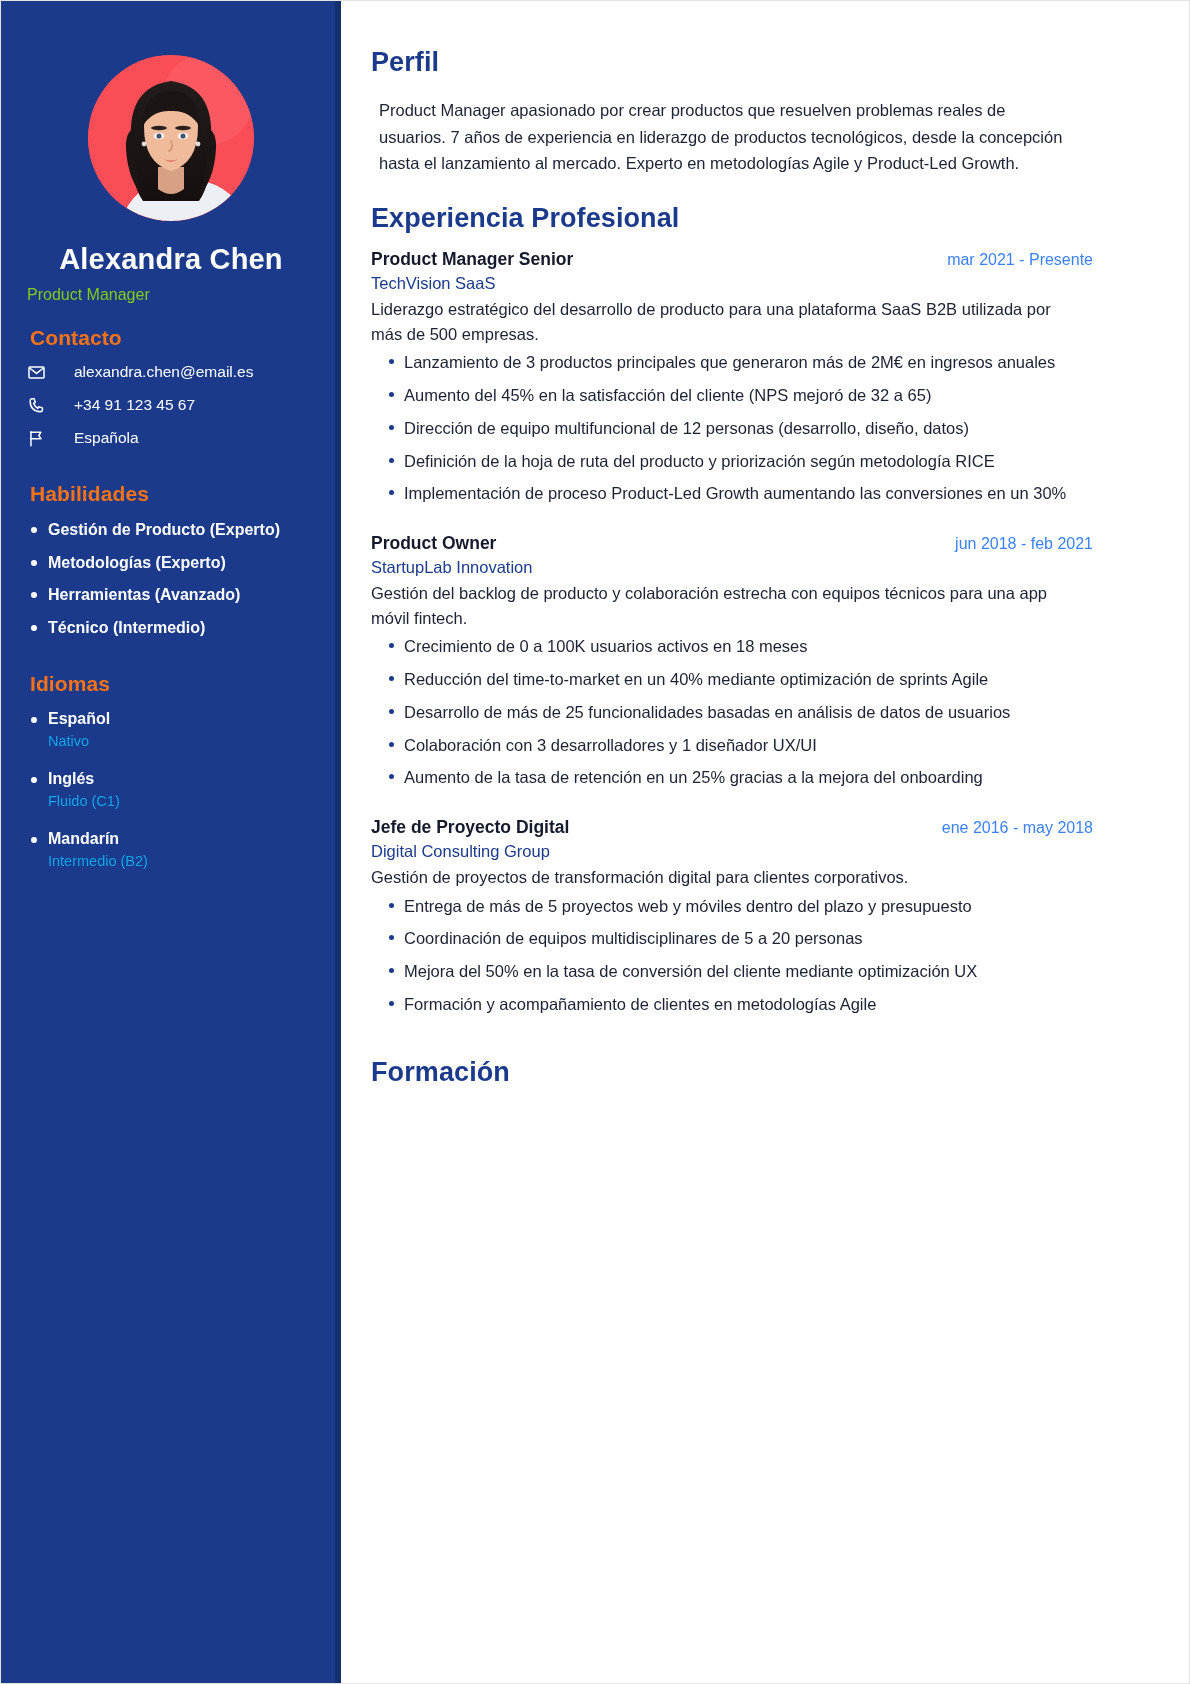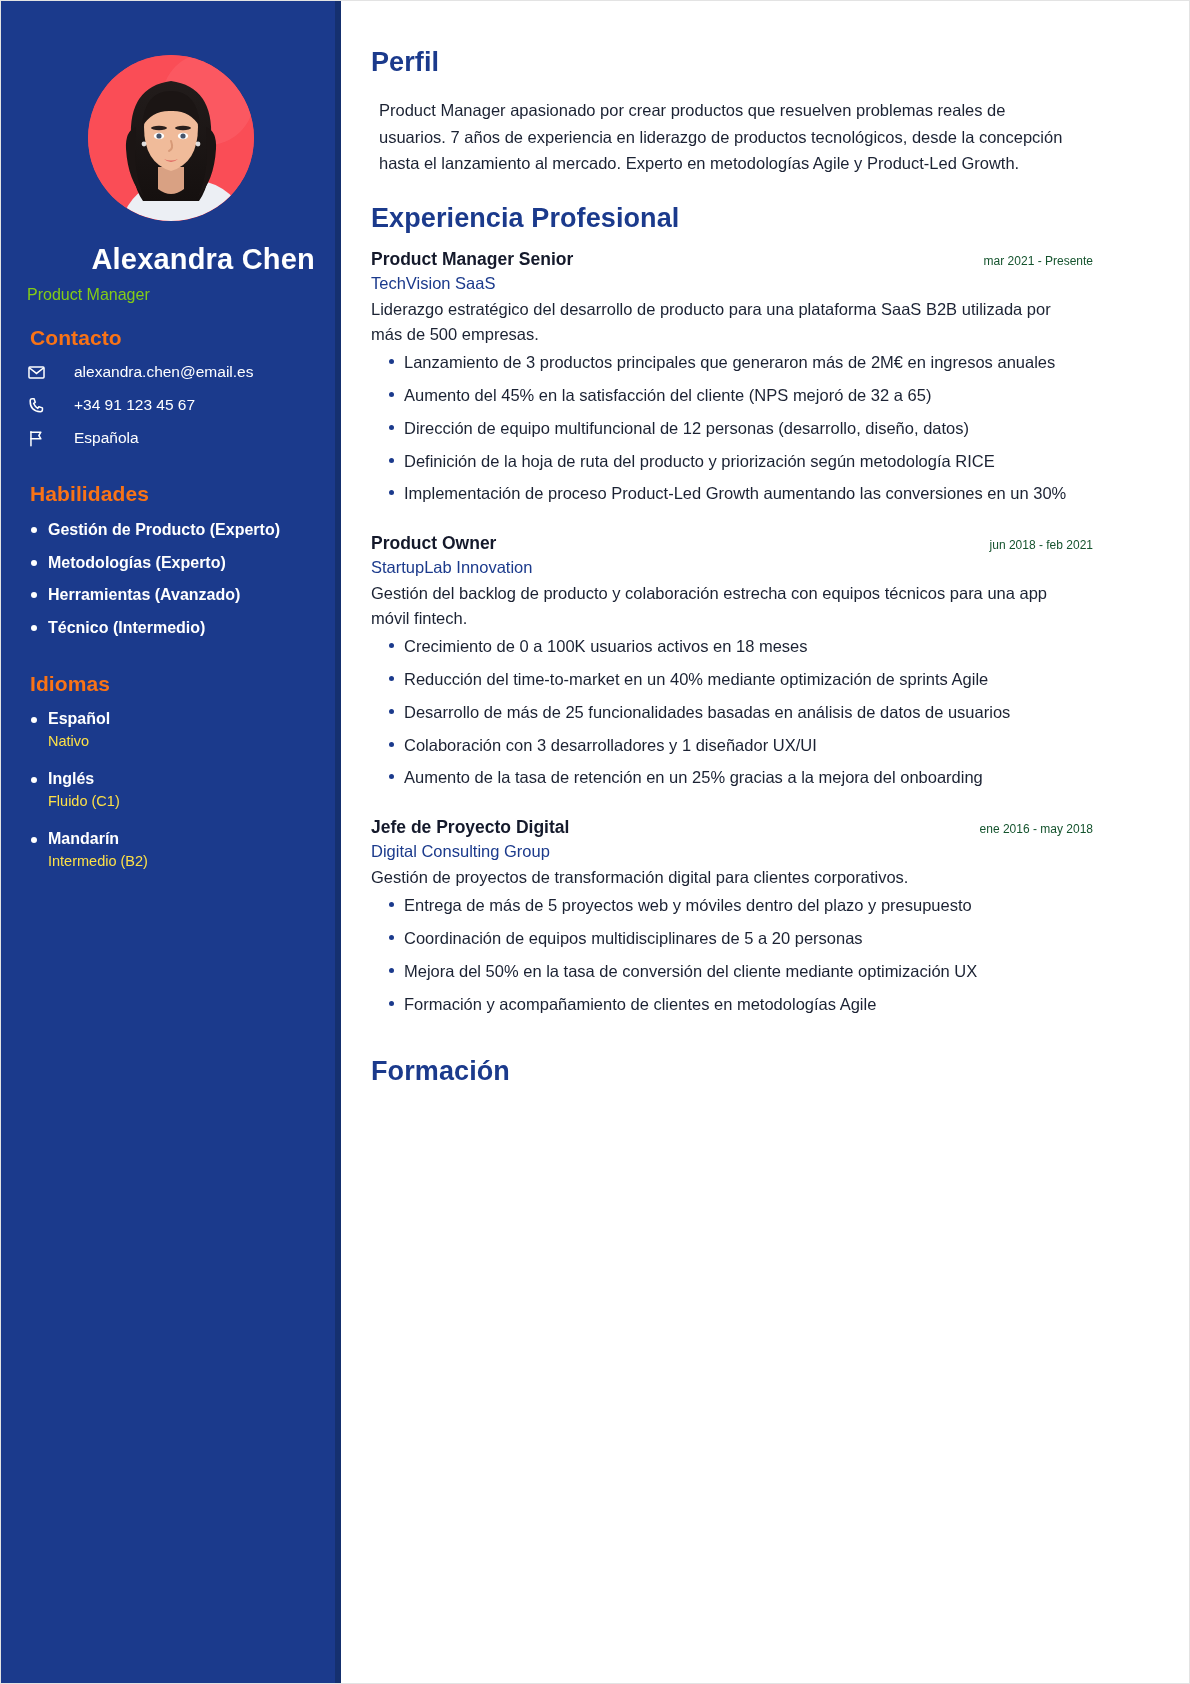--- a/index.html
+++ b/index.html
@@ -49,21 +49,21 @@
     height: 166px;
     border-radius: 50%;
     overflow: hidden;
     position: relative;
     background: #fa4d56;
     flex: 0 0 166px;
   }
   .photo svg { display:block; width:100%; height:100%; }
 
   .person-name {
-    text-align: right;
+    text-align: center;
     font-size: 29px;
     font-weight: bold;
     letter-spacing: .2px;
     margin: 0 0 10px 0;
     color: #ffffff;
   }
   .person-role {
     text-align: left;
     font-size: 16px;
     font-weight: normal;
@@ -125,21 +125,21 @@
   }
   .lang-list li::before {
     content: "";
     position: absolute;
     left: 4px; top: 8px;
     width: 6px; height: 6px;
     border-radius: 50%;
     background: #ffffff;
   }
   .lang-name { font-size: 16px; font-weight: bold; color:#ffffff; line-height: 1.3; }
-  .lang-level { font-size: 14.5px; font-weight: normal; color:#fde047; line-height:1.45; margin-top: 1px;}
+  .lang-level { font-size: 14.5px; font-weight: normal; color:#0ea5e9; line-height:1.45; margin-top: 1px;}
 
   
   .main {
     flex: 1 1 auto;
     padding: 46px 96px 36px 30px;
     background: #ffffff;
   }
   .sec-heading {
     font-size: 27px;
     font-weight: bold;
@@ -161,23 +161,23 @@
     align-items: baseline;
     justify-content: space-between;
   }
   .job-title {
     font-size: 17.5px;
     font-weight: bold;
     color: #14192b;
     line-height: 1.3;
   }
   .job-dates {
-    font-size: 12px;
+    font-size: 16px;
     font-weight: normal;
-    color: #14532d;
+    color: #3b82f6;
     white-space: nowrap;
     line-height: 1.3;
   }
   .job-company {
     font-size: 16.5px;
     color: #1b3a8c;
     line-height: 1.45;
     margin-top: 1px;
   }
   .job-summary {

